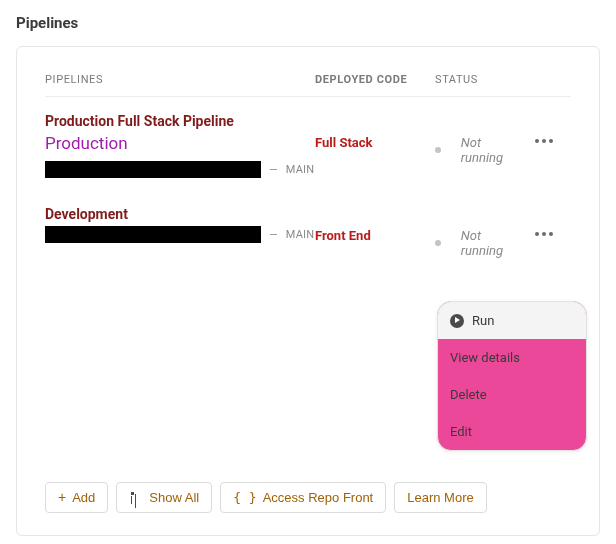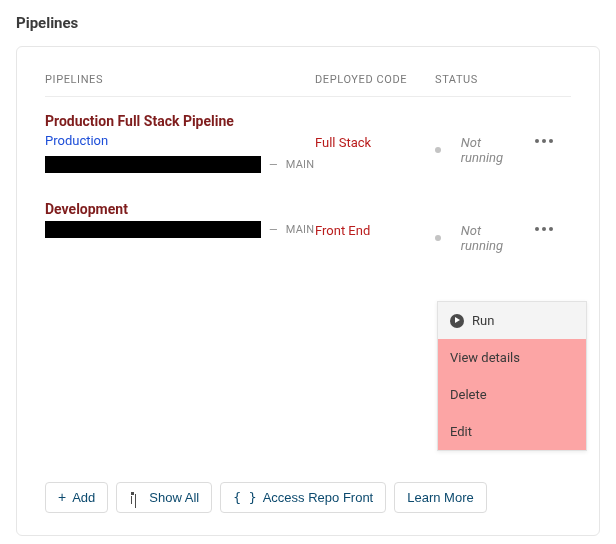--- a/index.html
+++ b/index.html
@@ -29,37 +29,37 @@
     display: flex;
     font-size: 11px;
     letter-spacing: 0.6px;
     color: #7a7a7a;
     text-transform: uppercase;
     border-bottom: 1px solid #ececec;
     padding-bottom: 10px;
     margin-bottom: 16px;
   }
   .col-pipe { flex: 0 0 270px; }
-  .col-code { flex: 0 0 120px; }
+  .col-code { flex: 0 0 120px; font-weight: bold; }
   .col-status { flex: 0 0 90px; }
   .col-action { flex: 0 0 24px; }
   .row {
     display: flex;
     align-items: flex-start;
     margin-bottom: 28px;
   }
   .pipe-name {
     font-size: 14px;
     font-weight: 700;
     color: #7f1d1d;
     margin-bottom: 4px;
   }
   .pipe-sub {
-    font-size: 13px;
-    color: #1d4ed8;
+    font-size: 17px;
+    color: #a21caf;
     margin-bottom: 8px;
   }
   .redact-line {
     display: flex;
     align-items: center;
     gap: 8px;
   }
   .redact {
     width: 216px;
     height: 17px;
@@ -103,23 +103,23 @@
   .more span {
     width: 4px; height: 4px; border-radius: 50%;
     background: #6b6b6b;
     display: inline-block;
   }
   .menu {
     position: absolute;
     top: 254px;
     left: 420px;
     width: 150px;
-    background: #fca5a5;
+    background: #ec4899;
     border: 1px solid #e2e2e2;
-    border-radius: 0;
+    border-radius: 14px;
     box-shadow: 0 1px 4px rgba(0,0,0,0.08);
     overflow: hidden;
   }
   .menu-item {
     padding: 11px 12px;
     font-size: 13px;
     color: #3a3a3a;
     cursor: pointer;
     display: flex;
     align-items: center;
@@ -148,21 +148,21 @@
     bottom: 22px;
     display: flex;
     gap: 8px;
   }
   .btn {
     border: 1px solid #dcdcdc;
     background: #fff;
     border-radius: 4px;
     padding: 7px 12px;
     font-size: 13px;
-    color: #0c4a6e;
+    color: #a16207;
     display: inline-flex;
     align-items: center;
     gap: 6px;
     cursor: pointer;
   }
   .icon-plus::before {
     content: "+";
     font-size: 14px;
     line-height: 1;
   }

